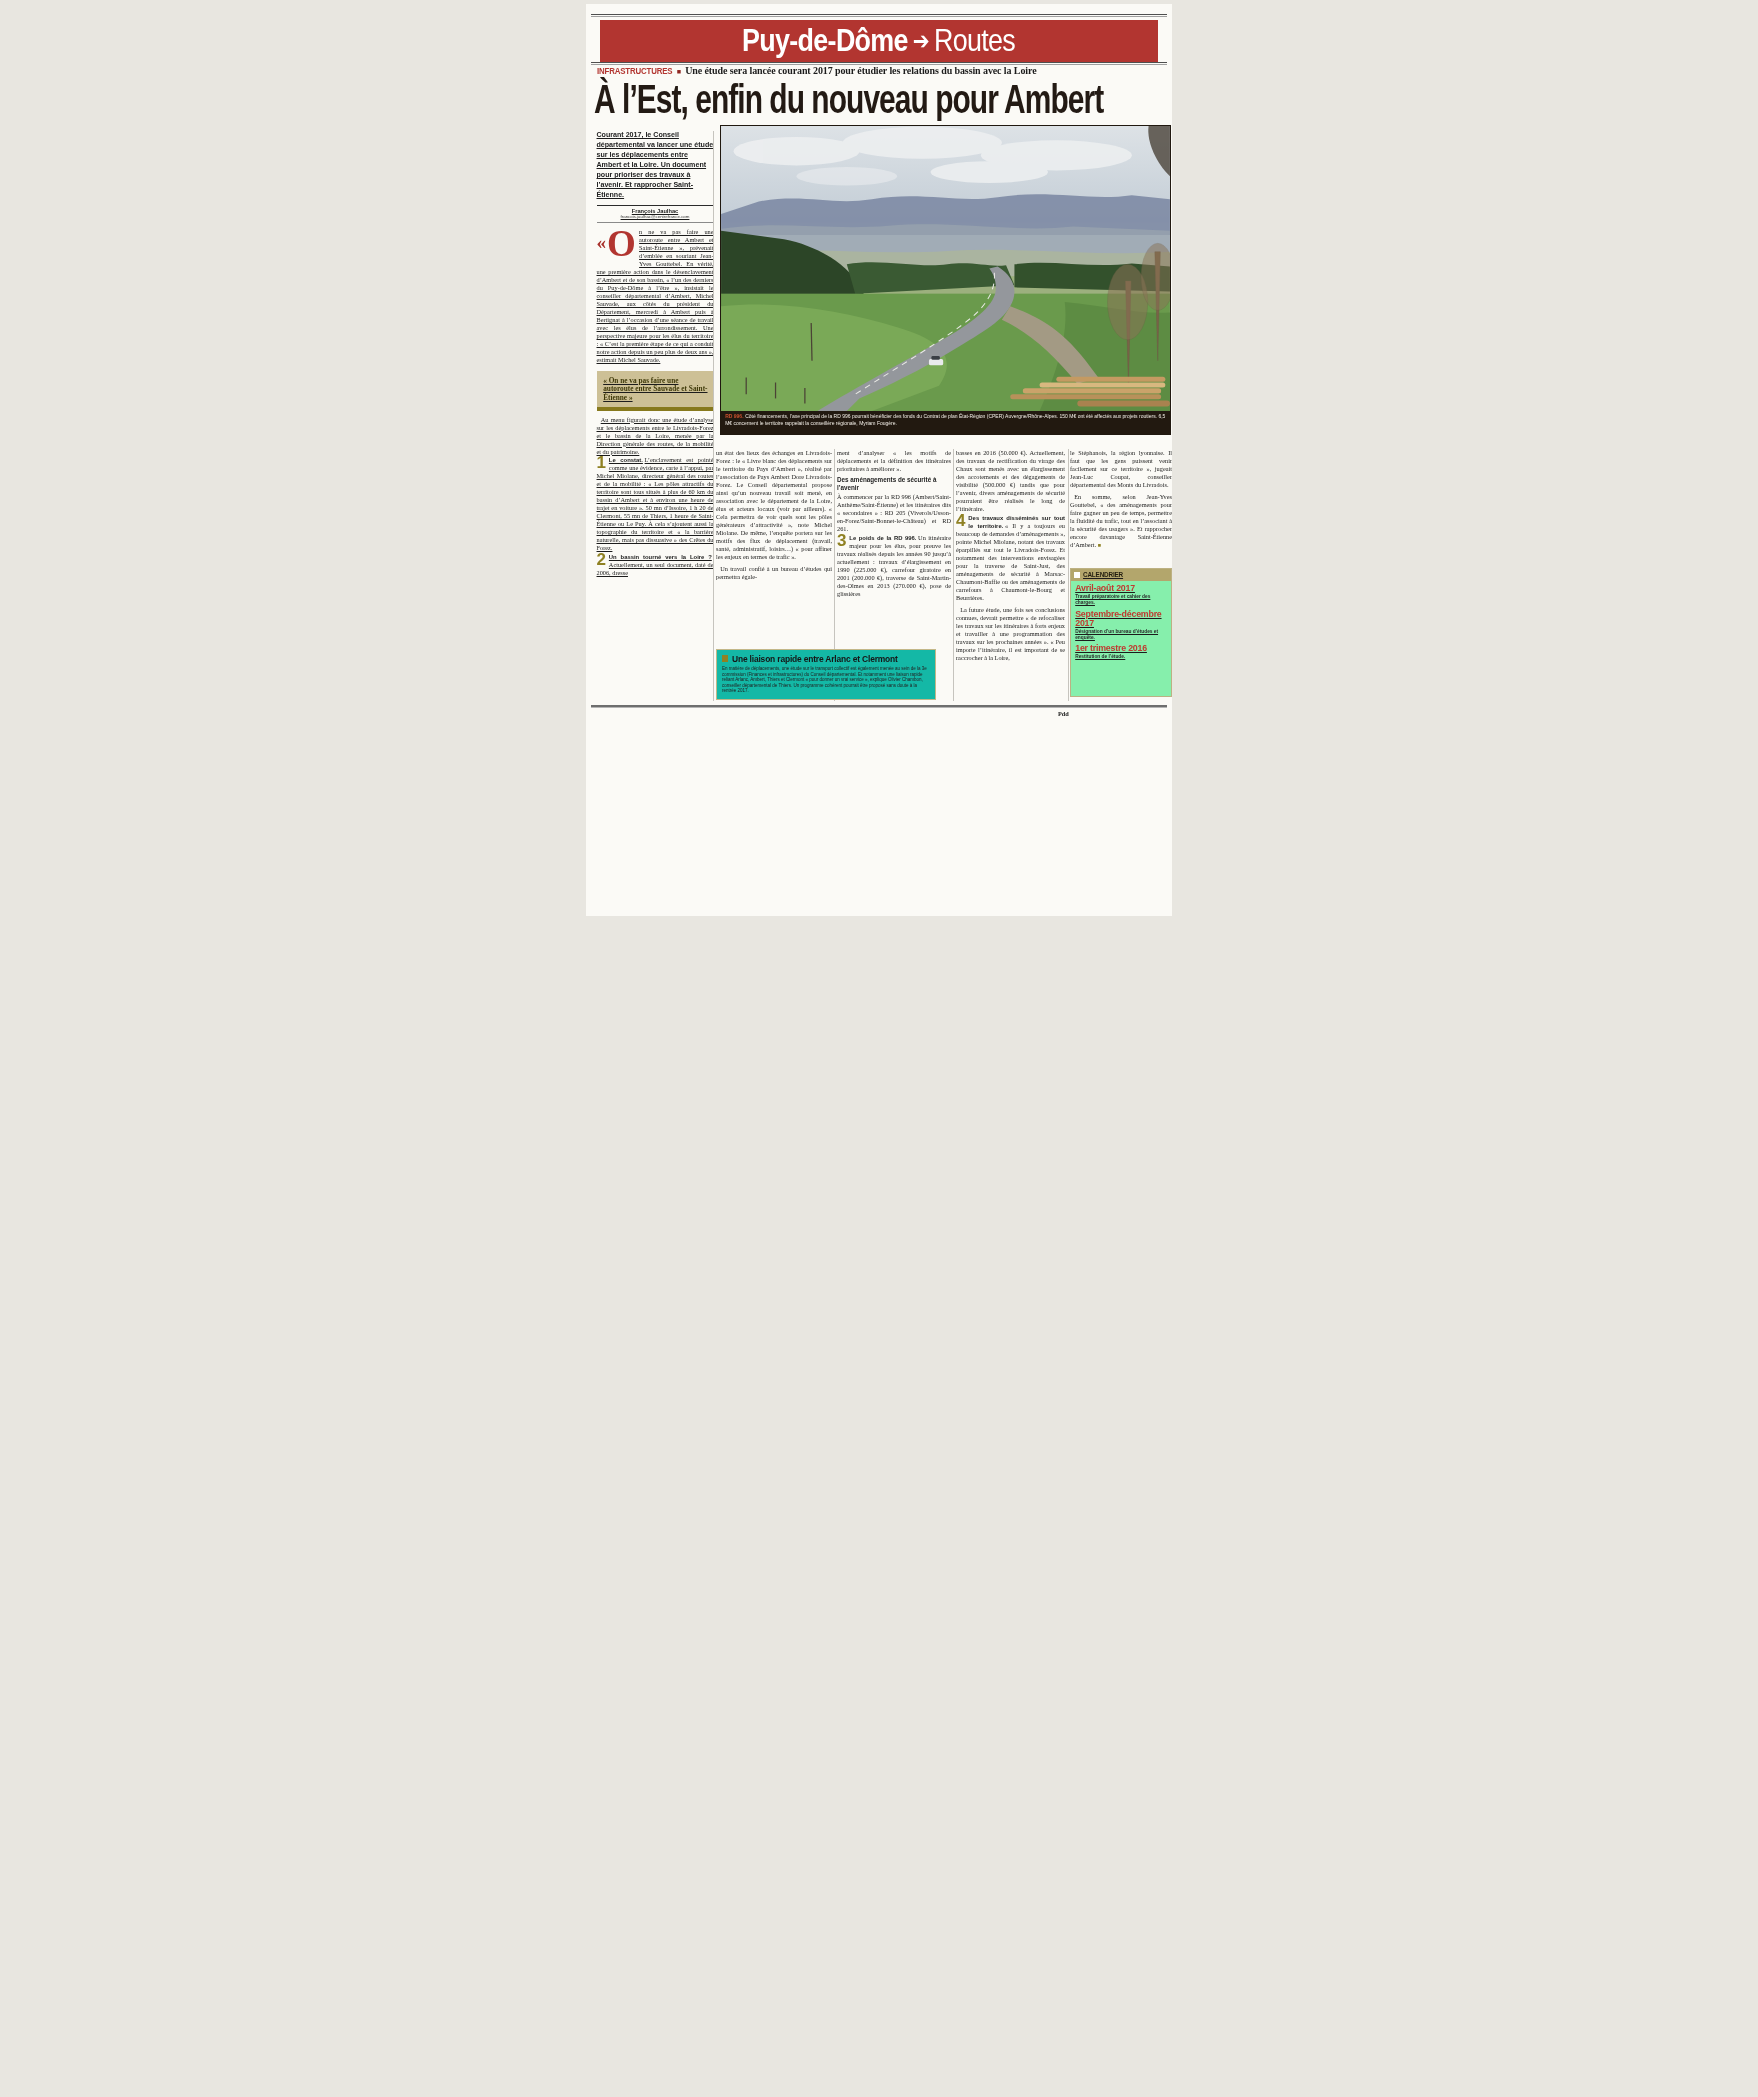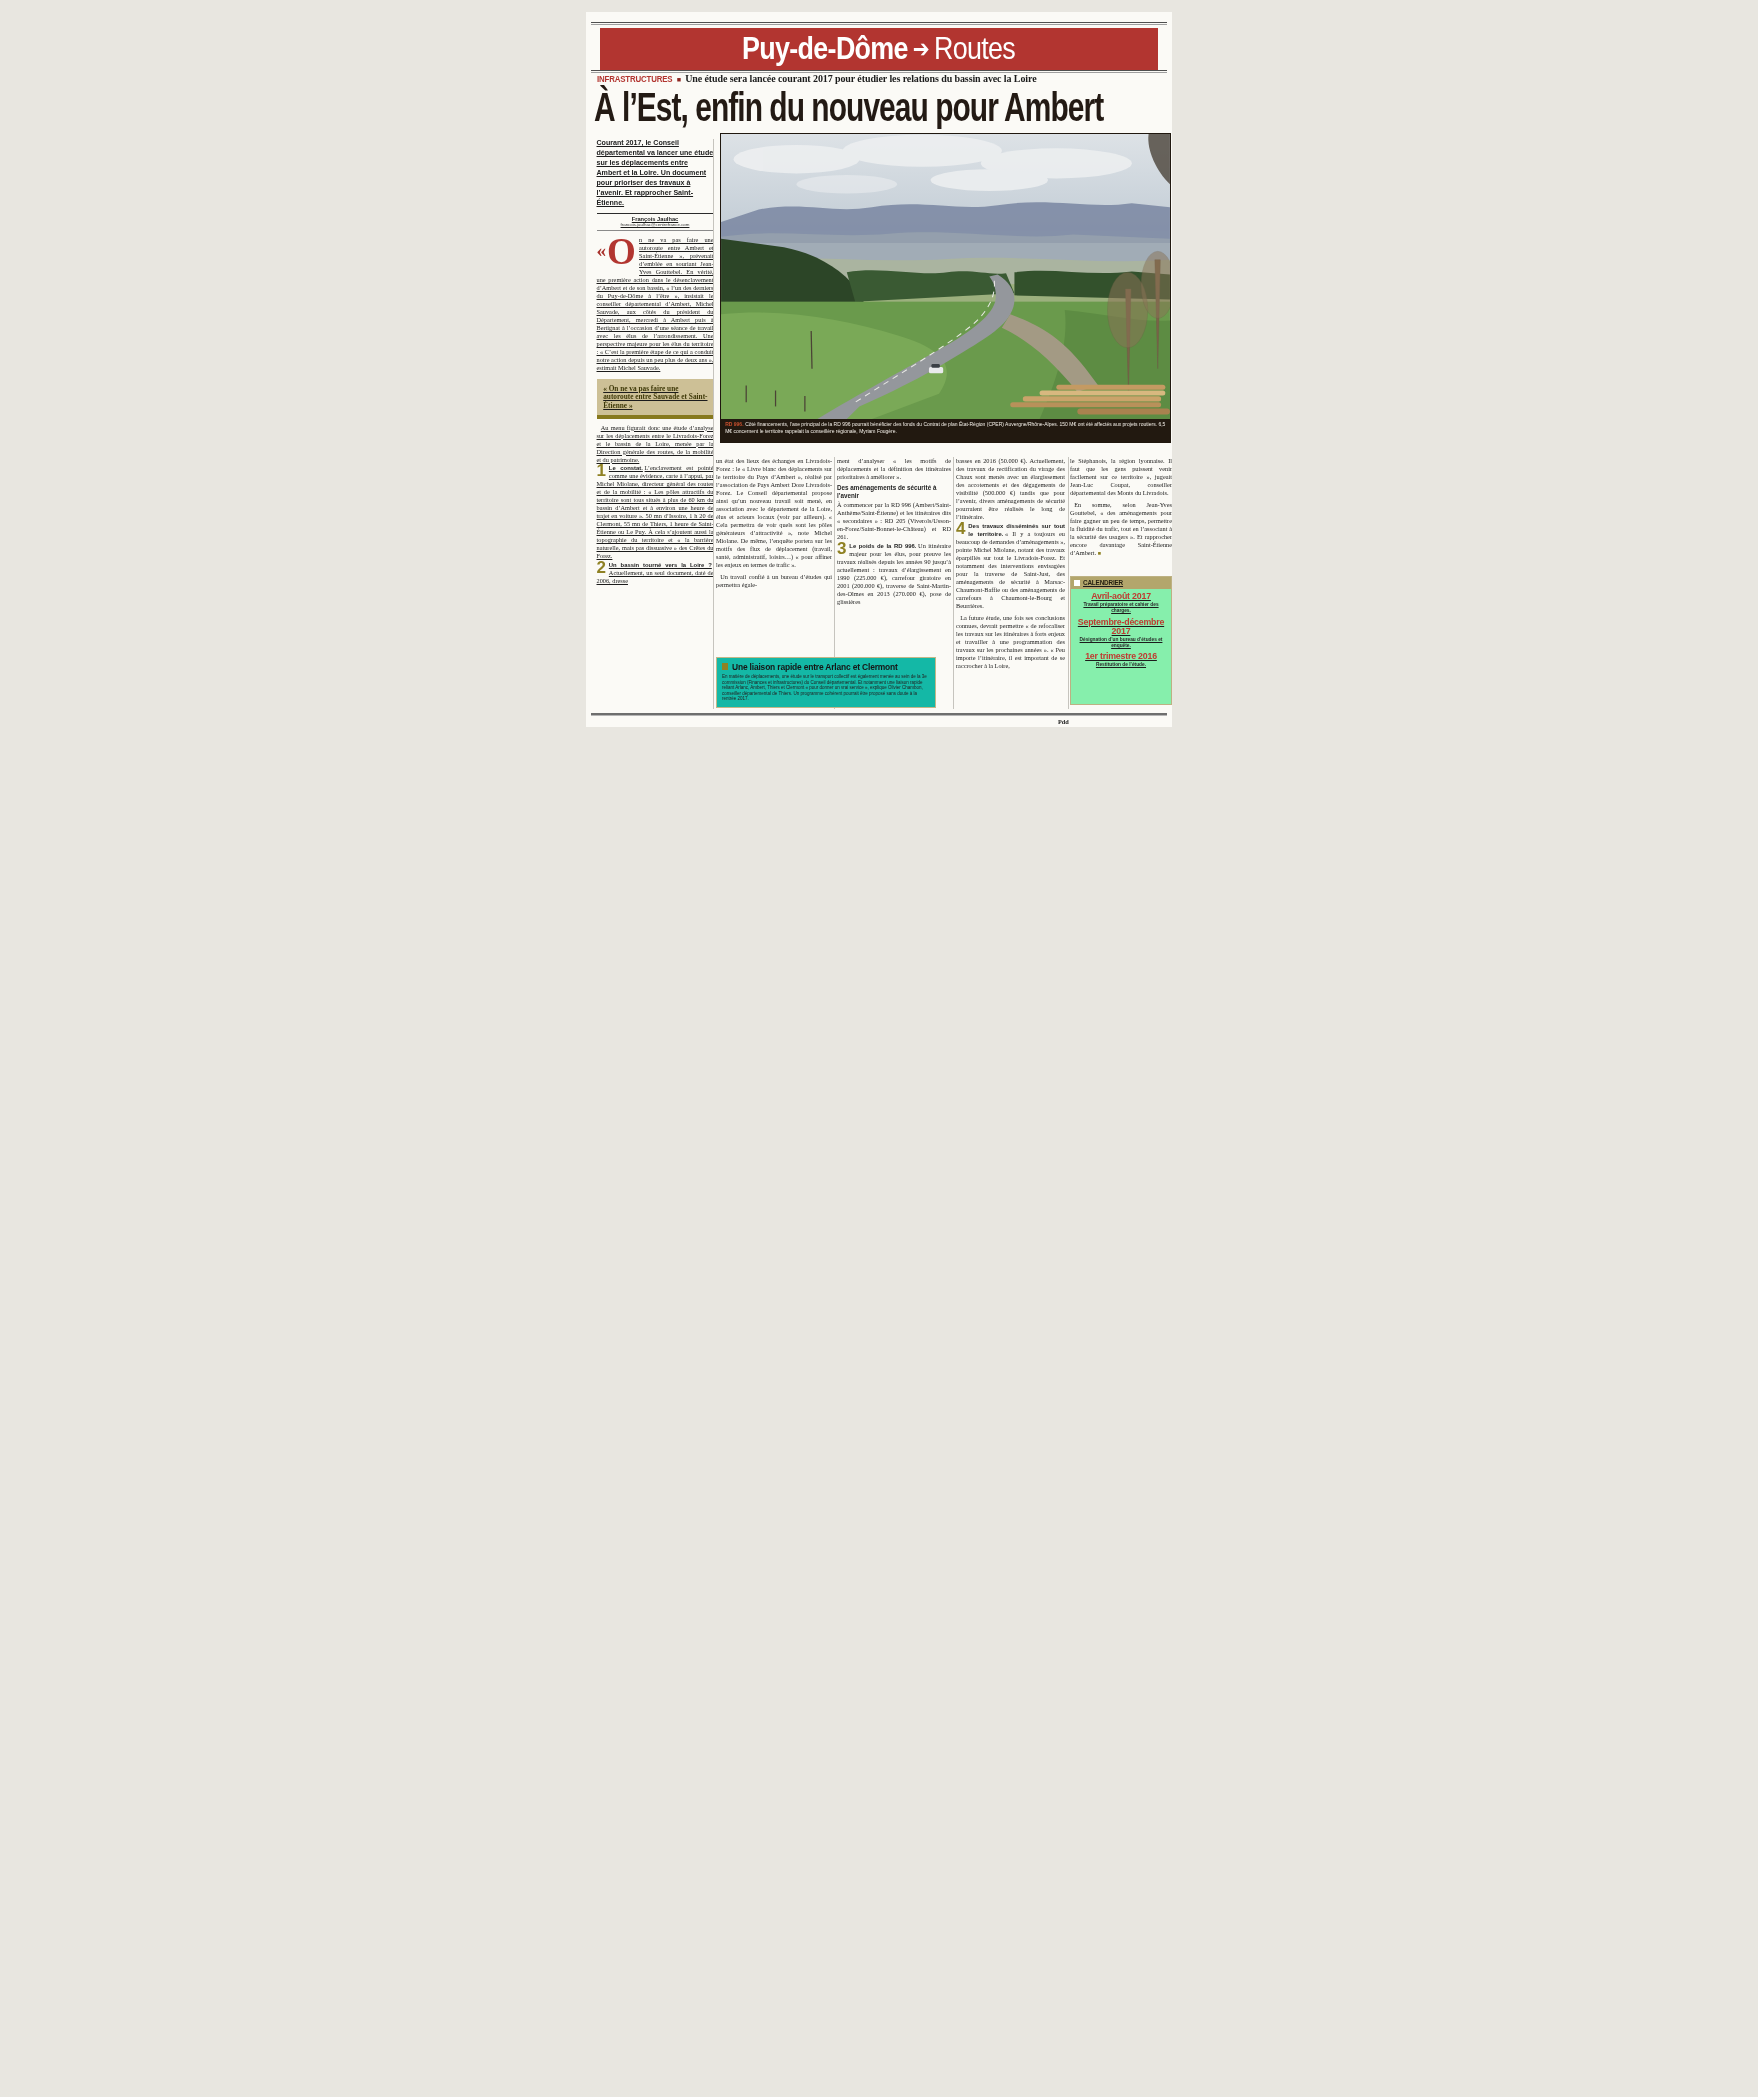--- a/index.html
+++ b/index.html
@@ -1,16 +1,16 @@
 <!DOCTYPE html>
 <html style="font-size:6.7px"><head>
 <meta charset="utf-8">
 <style>
   html,body{margin:0;padding:0;background:#e8e6e0;}
-  #page{position:relative;width:586px;height:715px;background:#fbfaf6;margin:12px auto;
+  #page{position:relative;width:586px;height:912px;background:#fbfaf6;margin:4px auto;
         font-family:"Liberation Serif",serif;color:#1c1c1c;overflow:hidden;}
   .abs{position:absolute;}
   .hr-dark{height:1.3px;background:#4f4f4f;}
   .hr-light{height:0.4px;background:#9f9f9f;}
 
   
   #banner{left:14px;top:15.5px;width:558px;height:42px;background:#b23530;
           display:flex;align-items:center;justify-content:center;}
   #banner .bt{white-space:nowrap;transform:scaleX(.84);color:#fff;
               font-family:"Liberation Sans",sans-serif;font-size:32px;letter-spacing:-0.8px;}
@@ -84,21 +84,21 @@
   #liaison .lbody{margin-top:2.1px;font-family:"Liberation Sans",sans-serif;font-size:4.5px;
                   line-height:5.5px;color:#222;text-align:left;}
 
   
   #calendar{left:484px;top:564px;width:102px;height:129px;background:#86efac;
             border:1.3px solid #bdb183;box-sizing:border-box;text-decoration:underline;}
   #calhead{height:11.7px;background:#b3a66c;display:flex;align-items:center;padding:0 3.4px;}
   #calhead .csq{width:5.5px;height:5.5px;background:#fff;margin-right:3.4px;}
   #calhead .ct{font-family:"Liberation Sans",sans-serif;font-weight:bold;font-size:7.1px;
                letter-spacing:-0.2px;color:#241f10;transform:scaleX(.9);transform-origin:left;}
-  #calbody{padding:3.4px 4.2px 0 4.2px;text-align:center;}
+  #calbody{padding:3.4px 4.2px 0 4.2px;}
   .cal-date{font-family:"Liberation Sans",sans-serif;font-weight:bold;font-size:8.8px;
             line-height:9.2px;color:#bf3b31;letter-spacing:-0.2px;}
   .cal-desc{font-family:"Liberation Sans",sans-serif;font-weight:bold;font-size:4.8px;
             line-height:5.7px;color:#2a2a2a;margin:0.8px 0 4.2px 0;}
 
   
   #bottomrule{left:5px;top:701px;width:576px;height:2.9px;
               background:linear-gradient(#6e6e6e 0 55%,#b5b5b5 55% 100%);}
   #pdd{left:472px;top:706px;font-weight:bold;font-size:6.3px;color:#1c1c1c;}
 </style>

